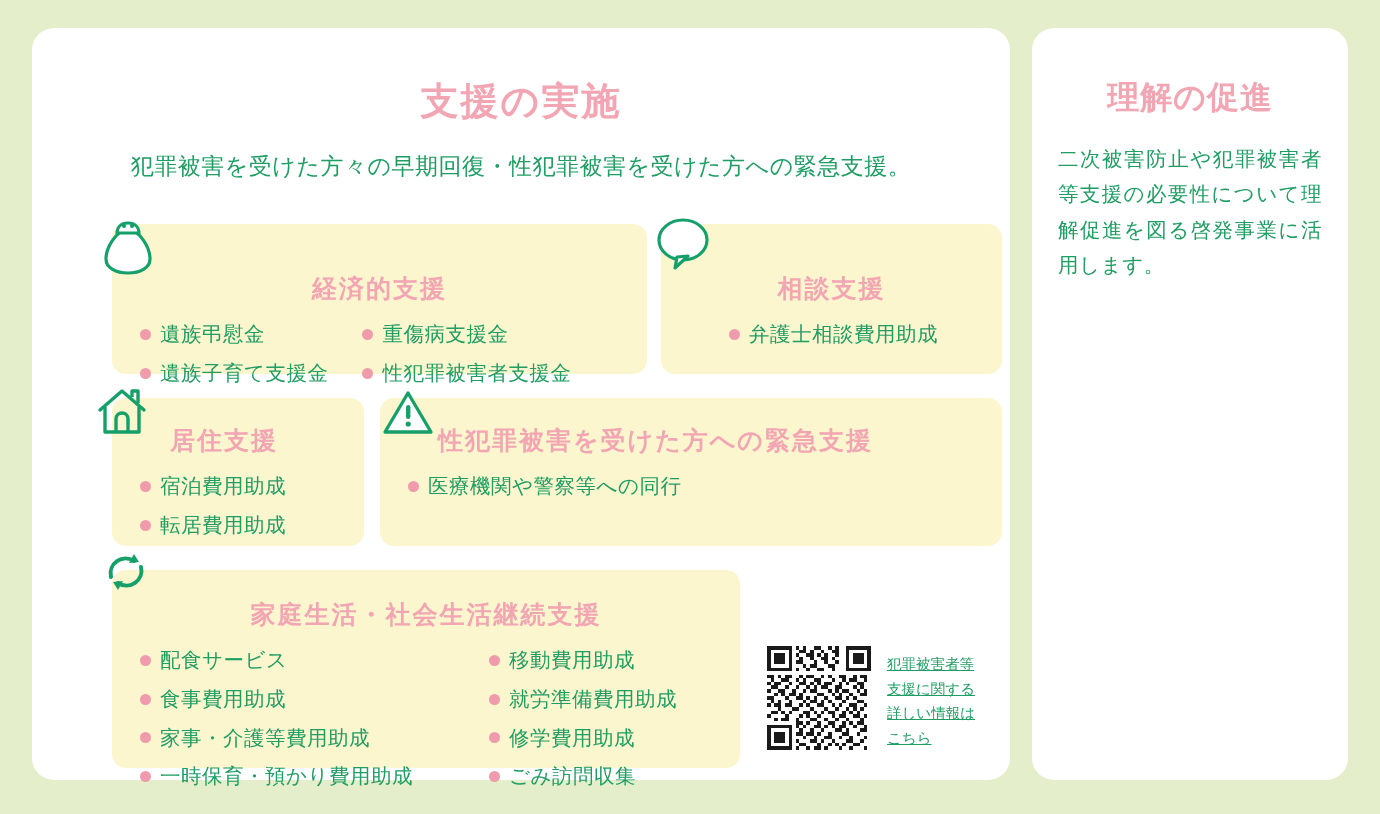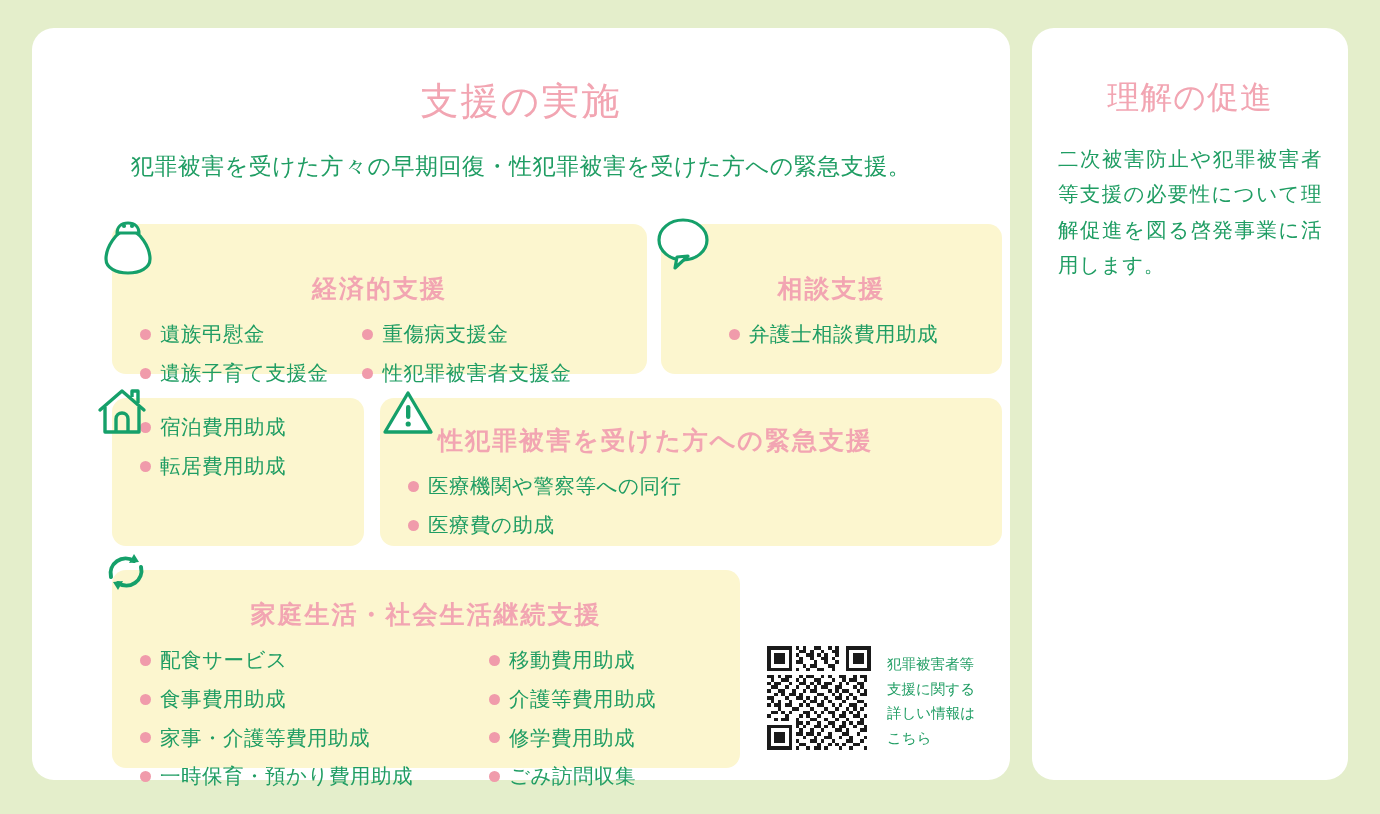--- a/index.html
+++ b/index.html
@@ -26,21 +26,21 @@
     position: absolute;
     background: #ffffff;
     border-radius: 22px;
   }
   .panel-main { left: 32px; top: 28px; width: 978px; height: 752px; }
   .panel-side { left: 1032px; top: 28px; width: 316px; height: 752px; }
 
   
   .section-title {
     color: #f2a5b2;
-    font-weight: normal;
+    font-weight: bold;
     letter-spacing: 2px;
     text-align: center;
     margin: 0;
   }
   .main-title { font-size: 38px; padding-top: 48px; }
   .side-title { font-size: 32px; padding-top: 48px; letter-spacing: 1px; }
 
   .lead {
     color: #1f9d63;
     font-size: 23px;
@@ -144,21 +144,21 @@
     align-items: flex-start;
   }
   .qr-code { width: 104px; height: 104px; display: block; }
   .qr-caption {
     margin-left: 16px;
     color: #1f9d63;
     font-size: 14.5px;
     line-height: 1.7;
     padding-top: 6px;
   }
-  .qr-caption div { white-space: nowrap; }
+  .qr-caption div { white-space: nowrap; text-decoration: underline; }
 </style>
 </head>
 <body>
 
 <div class="poster">
 
   <div class="panel panel-main">
 
     <h1 class="section-title main-title">支援の実施</h1>
 
@@ -192,64 +192,61 @@
         <h2 class="card-title">相談支援</h2>
         <ul class="card-list">
           <li>
               <span class="dot"></span>
               <span>弁護士相談費用助成</span>
             </li>
         </ul>
       </div>
 
       <div class="card" id="card-housing">
+        <h2 class="card-title inline-left">居住支援</h2>
         <ul class="card-list">
           <li>
               <span class="dot"></span>
               <span>宿泊費用助成</span>
             </li>
           <li>
               <span class="dot"></span>
               <span>転居費用助成</span>
             </li>
         </ul>
       </div>
 
       <div class="card" id="card-emergency">
         <h2 class="card-title inline-left">性犯罪被害を受けた方への緊急支援</h2>
         <ul class="card-list">
           <li>
               <span class="dot"></span>
               <span>医療機関や警察等への同行</span>
             </li>
-          <li>
-              <span class="dot"></span>
-              <span>医療費の助成</span>
-            </li>
         </ul>
       </div>
 
       <div class="card" id="card-daily">
         <h2 class="card-title">家庭生活・社会生活継続支援</h2>
         <ul class="card-list two-col">
           <li>
               <span class="dot"></span>
               <span>配食サービス</span>
             </li>
           <li>
               <span class="dot"></span>
               <span>移動費用助成</span>
             </li>
           <li>
               <span class="dot"></span>
               <span>食事費用助成</span>
             </li>
           <li>
               <span class="dot"></span>
-              <span>介護等費用助成</span>
+              <span>就労準備費用助成</span>
             </li>
           <li>
               <span class="dot"></span>
               <span>家事・介護等費用助成</span>
             </li>
           <li>
               <span class="dot"></span>
               <span>修学費用助成</span>
             </li>
           <li>

